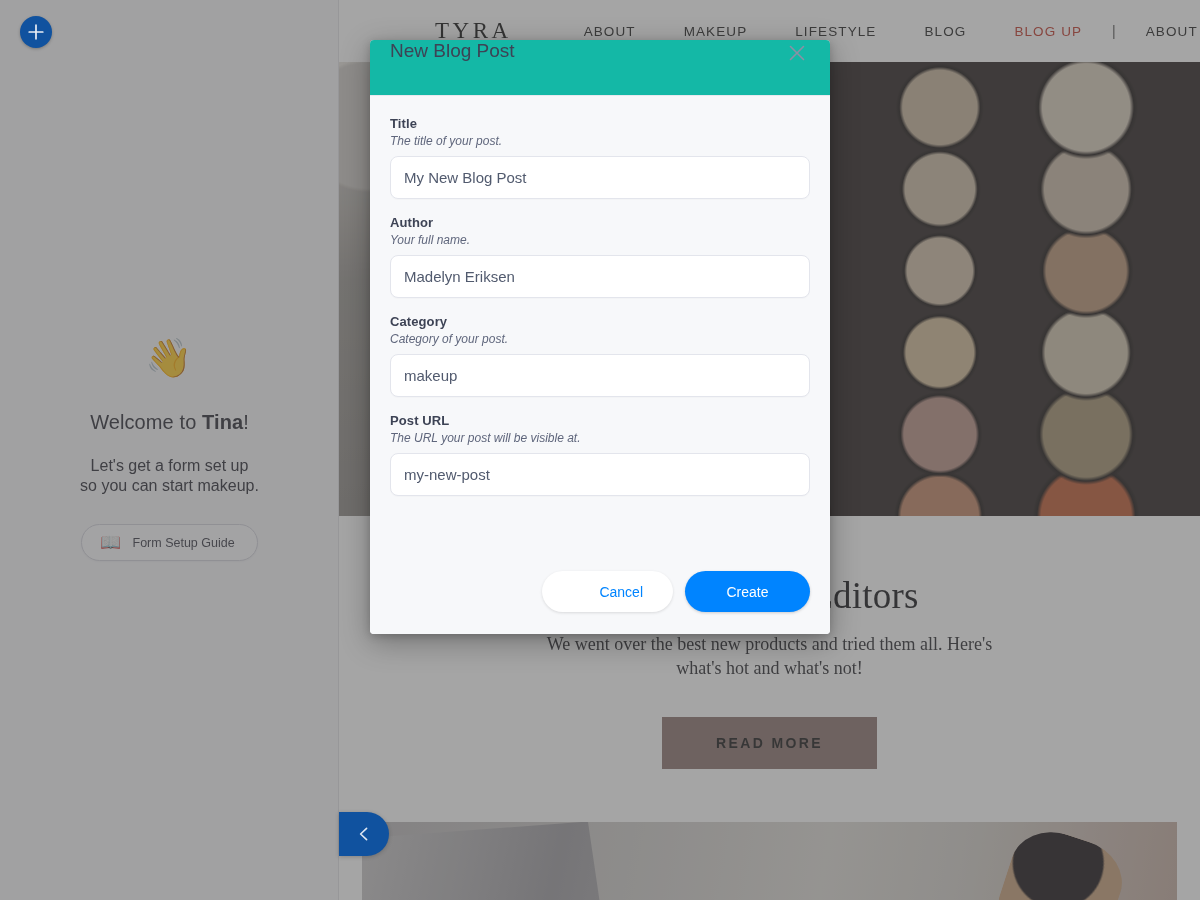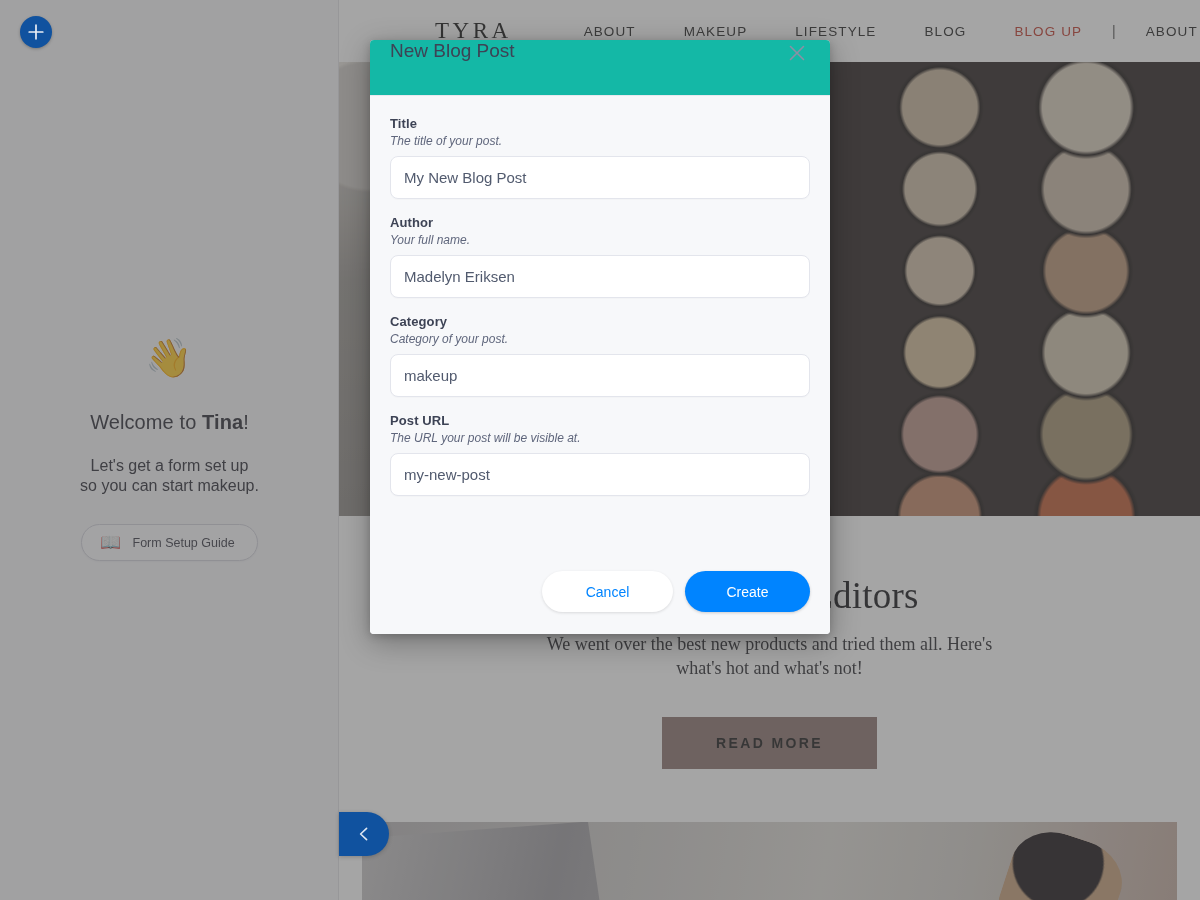--- a/index.html
+++ b/index.html
@@ -243,20 +243,21 @@
   }
   .btn {
     border: none; border-radius: 22px; cursor: pointer;
     font-family: "Liberation Sans", sans-serif;
     font-size: 14px; height: 41px; padding: 0 30px;
   }
   .btn-cancel {
     background: #fff; color: #0084ff;
     min-width: 131px;
     box-shadow: 0 1px 3px rgba(0,0,0,.12);
+    text-align: right;
   }
   .btn-create {
     background: #0084ff; color: #ffffff;
     min-width: 125px; font-weight: 400;
     box-shadow: 0 1px 3px rgba(0,0,0,.18);
   }
 </style>
 </head>
 <body>
 

